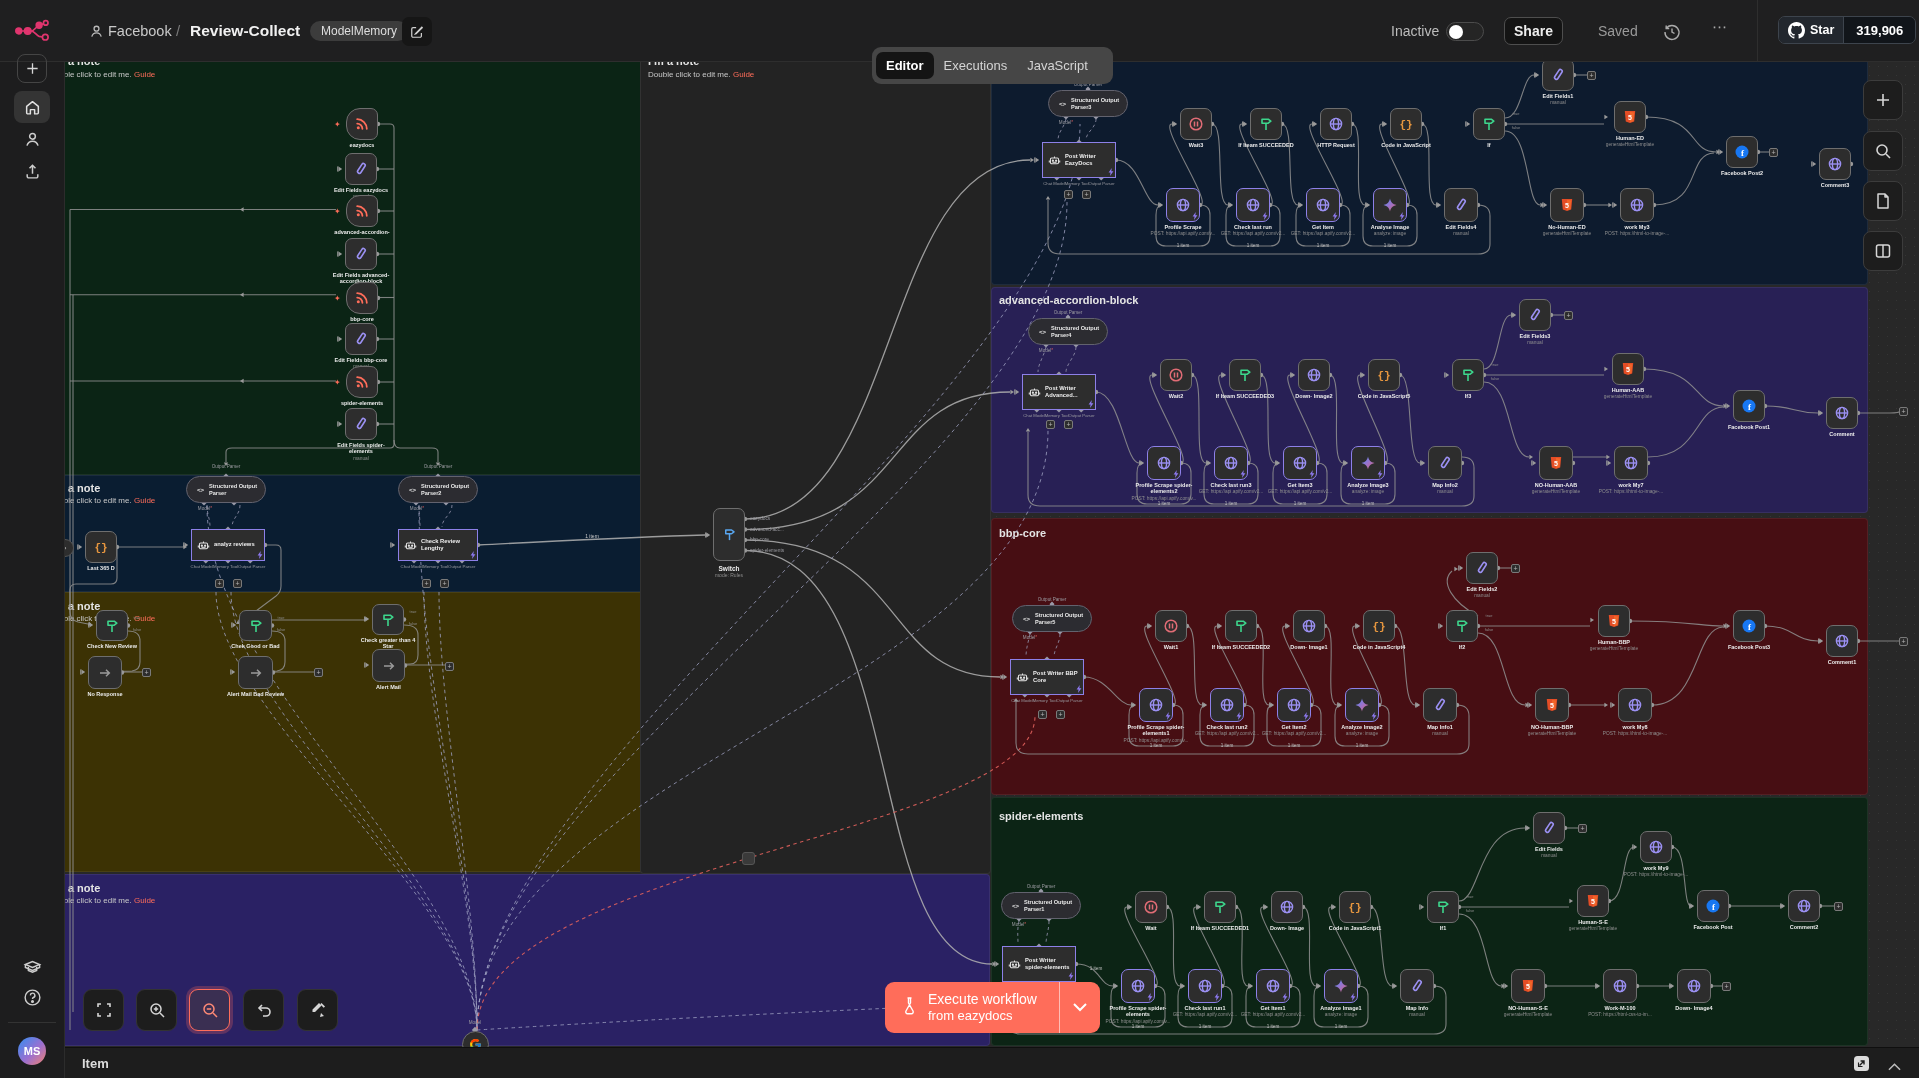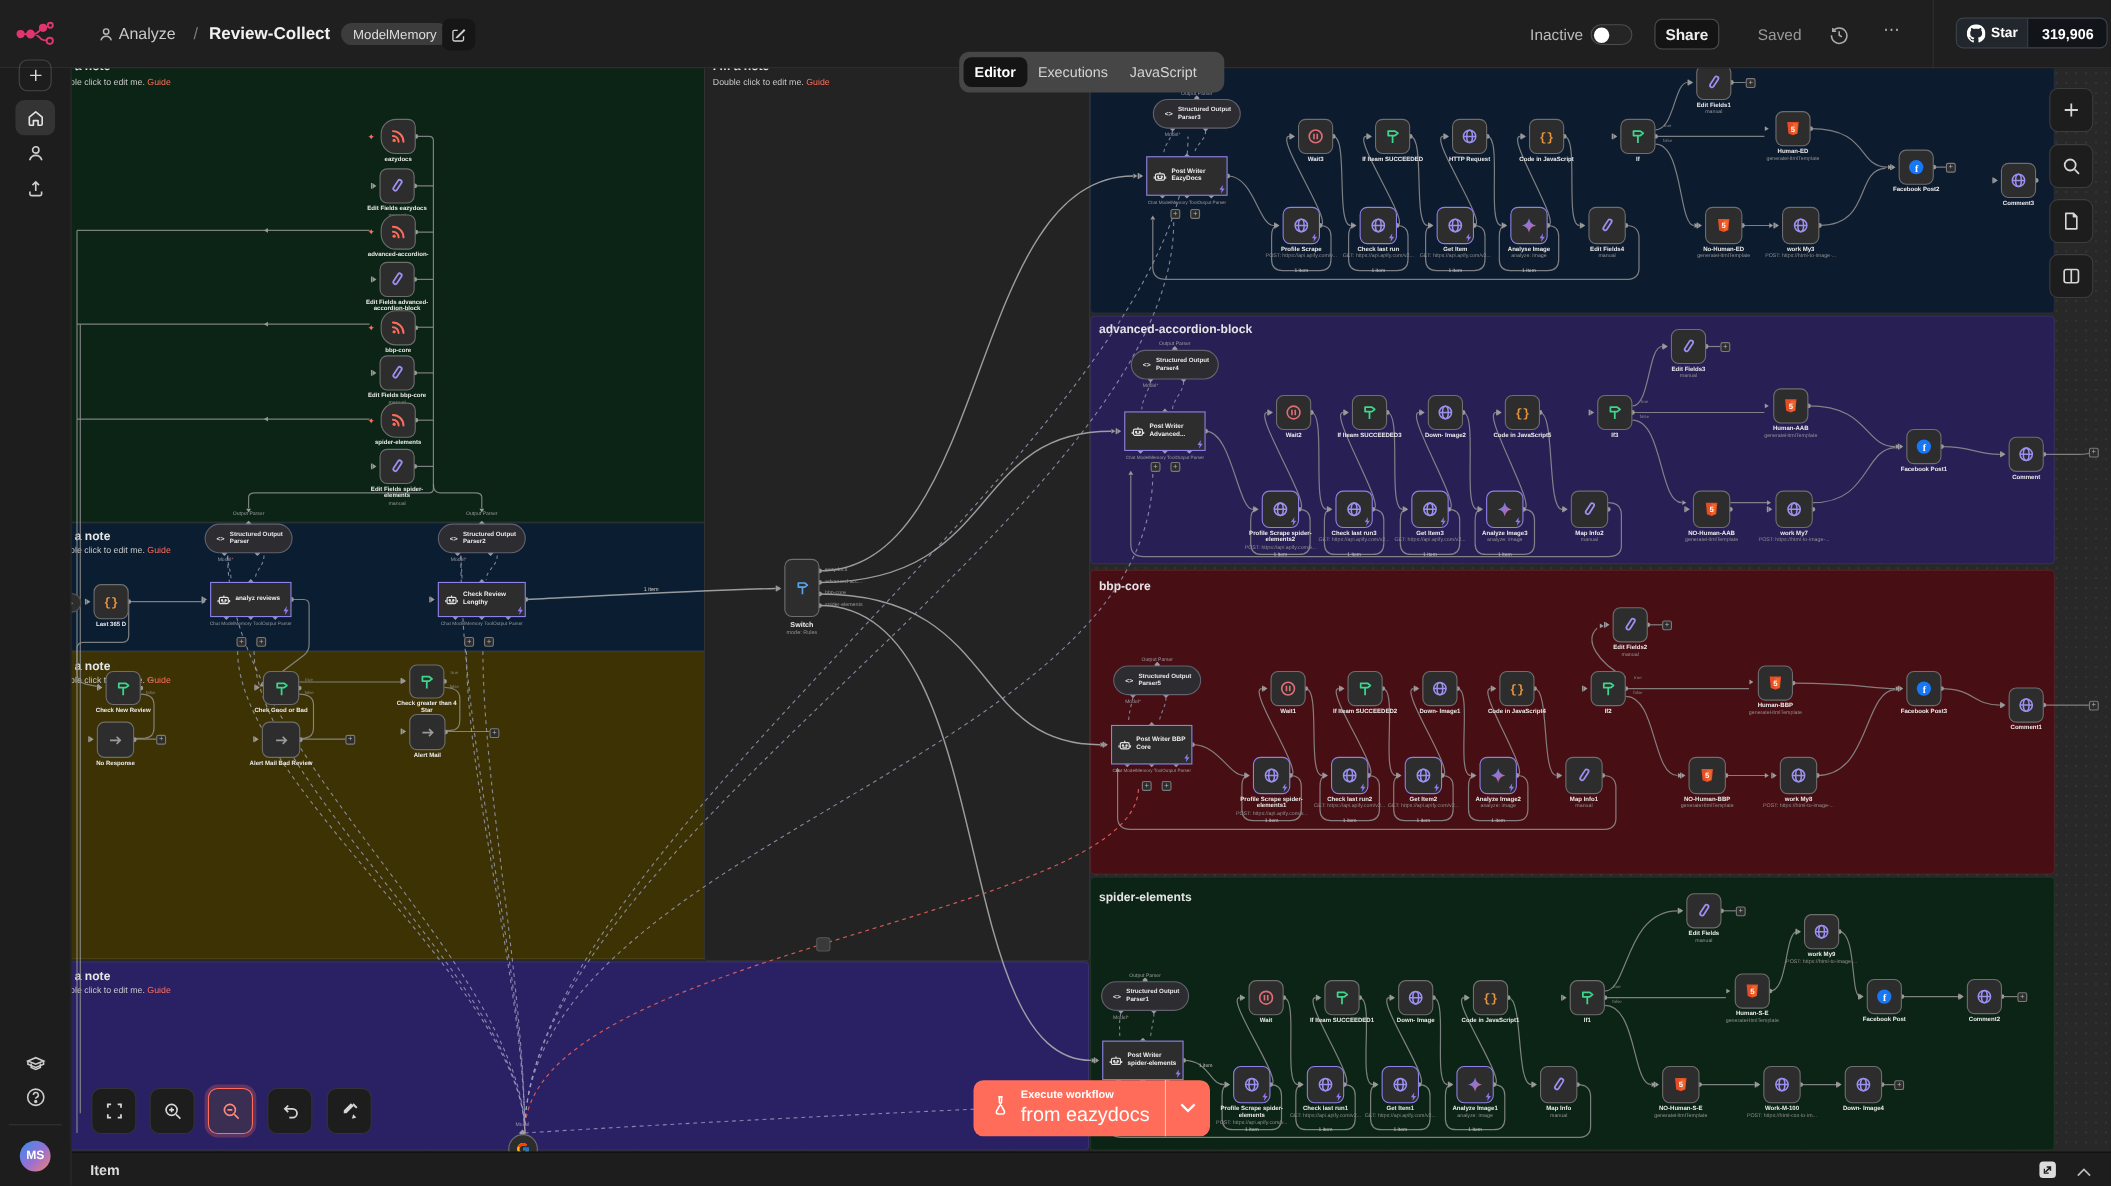--- a/index.html
+++ b/index.html
@@ -1650,22 +1650,22 @@
 <div style="position:absolute;left:872px;top:47px;width:241px;height:37px;background:#464646;border-radius:9px;display:flex;align-items:center;padding:4px;z-index:50">
 <div style="background:#141414;border-radius:7px;padding:6px 10px;font-size:13px;font-weight:bold;color:#fff">Editor</div>
 <div style="padding:6px 10px;font-size:13px;color:#d4d4d4">Executions</div>
 <div style="padding:6px 10px;font-size:13px;color:#d4d4d4">JavaScript</div>
   </div>
 <div style="position:absolute;left:885px;top:982px;width:215px;height:51px;background:#ff6d5a;border-radius:9px;display:flex;align-items:center;z-index:30;color:#fff">
 <div style="padding:0 10px 0 16px"><svg width="17" height="20" viewBox="0 0 17 20">
         <path d="M6.5 2h4M7.5 2v5l4.5 8a1.8 1.8 0 0 1-1.6 2.7H6.6A1.8 1.8 0 0 1 5 15l4.5-8V2" fill="none" stroke="#fff" stroke-width="1.4" stroke-linejoin="round"></path>
       </svg></div>
 <div style="flex:1">
-      <div style="font-size:10px;font-weight:bold;line-height:1.25">Execute workflow</div>
-      <div style="font-size:18px;line-height:1.2">from eazydocs</div>
+      <div style="font-size:14px;font-weight:normal;line-height:1.25">Execute workflow</div>
+      <div style="font-size:13px;line-height:1.2">from eazydocs</div>
     </div>
 <div style="width:1px;height:51px;background:rgba(255,255,255,0.55)"></div>
 <div style="width:40px;display:flex;align-items:center;justify-content:center">
       <svg width="14" height="9" viewBox="0 0 14 9">
         <path d="M1 1l6 6 6-6" fill="none" stroke="#fff" stroke-width="2"></path>
       </svg>
     </div>
   </div>
 <div id="header" style="position:absolute;left:0;top:0;width:1919px;height:62px;background:#1f1f20;border-bottom:1px solid #2e2e2e;z-index:40">
 <svg width="36" height="28" viewBox="0 0 38 24" style="position:absolute;left:14px;top:17px">
@@ -1679,21 +1679,21 @@
           <path d="M8 12h3.1M17.9 12c4 0 4.6-4.5 8.6-5.5M29.5 5.2l1.7-.8M17.9 12c4 0 5.6 4.8 8.6 5.6l3.5 .7"></path>
         </g>
       </g>
     </svg>
 <svg width="15" height="15" viewBox="0 0 16 16" style="position:absolute;left:89px;top:24px">
       <g fill="none" stroke="#b9b9b9" stroke-width="1.4">
         <circle cx="8" cy="5" r="2.6"></circle>
         <path d="M3 13.5c.8-3 2.7-4 5-4s4.2 1 5 4"></path>
       </g>
     </svg>
-<div style="position:absolute;left:108px;top:23px;font-size:14.5px;color:#c9c9c9">Analyze</div>
+<div style="position:absolute;left:108px;top:23px;font-size:14.5px;color:#c9c9c9">Facebook</div>
 <div style="position:absolute;left:176px;top:22px;font-size:15px;color:#7a7a7a">/</div>
 <div style="position:absolute;left:190px;top:22px;font-size:15.5px;font-weight:bold;color:#f1f1f1">Review-Collect</div>
 <div style="position:absolute;left:310px;top:21px;background:#3c3c3c;border-radius:12px;padding:3px 11px;font-size:12px;color:#dedede">ModelMemory</div>
 <div style="position:absolute;left:402px;top:17px;width:30px;height:29px;background:#161616;border-radius:7px;display:flex;align-items:center;justify-content:center">
       <svg width="14" height="14" viewBox="0 0 16 16">
         <g fill="none" stroke="#cfcfcf" stroke-width="1.4">
           <path d="M7 3H3.5A1.5 1.5 0 0 0 2 4.5v8A1.5 1.5 0 0 0 3.5 14h8a1.5 1.5 0 0 0 1.5-1.5V9"></path>
           <path d="M6.5 9.5 13.5 2.5l.0 .0L14 3l-7 7-1 .3z" fill="#cfcfcf"></path>
         </g>
       </svg>

